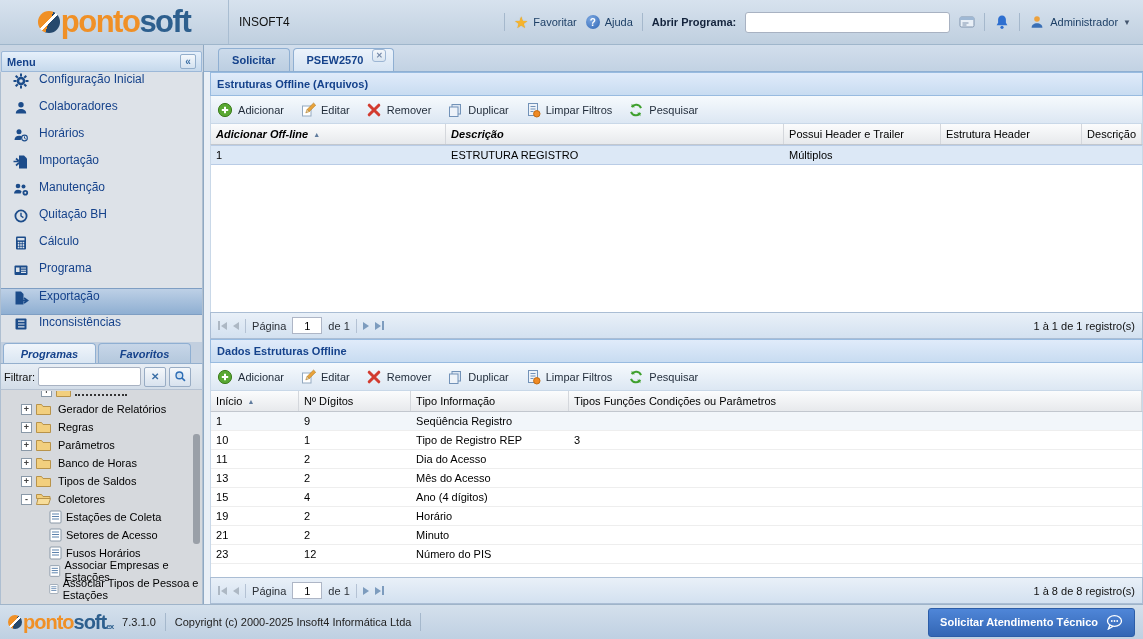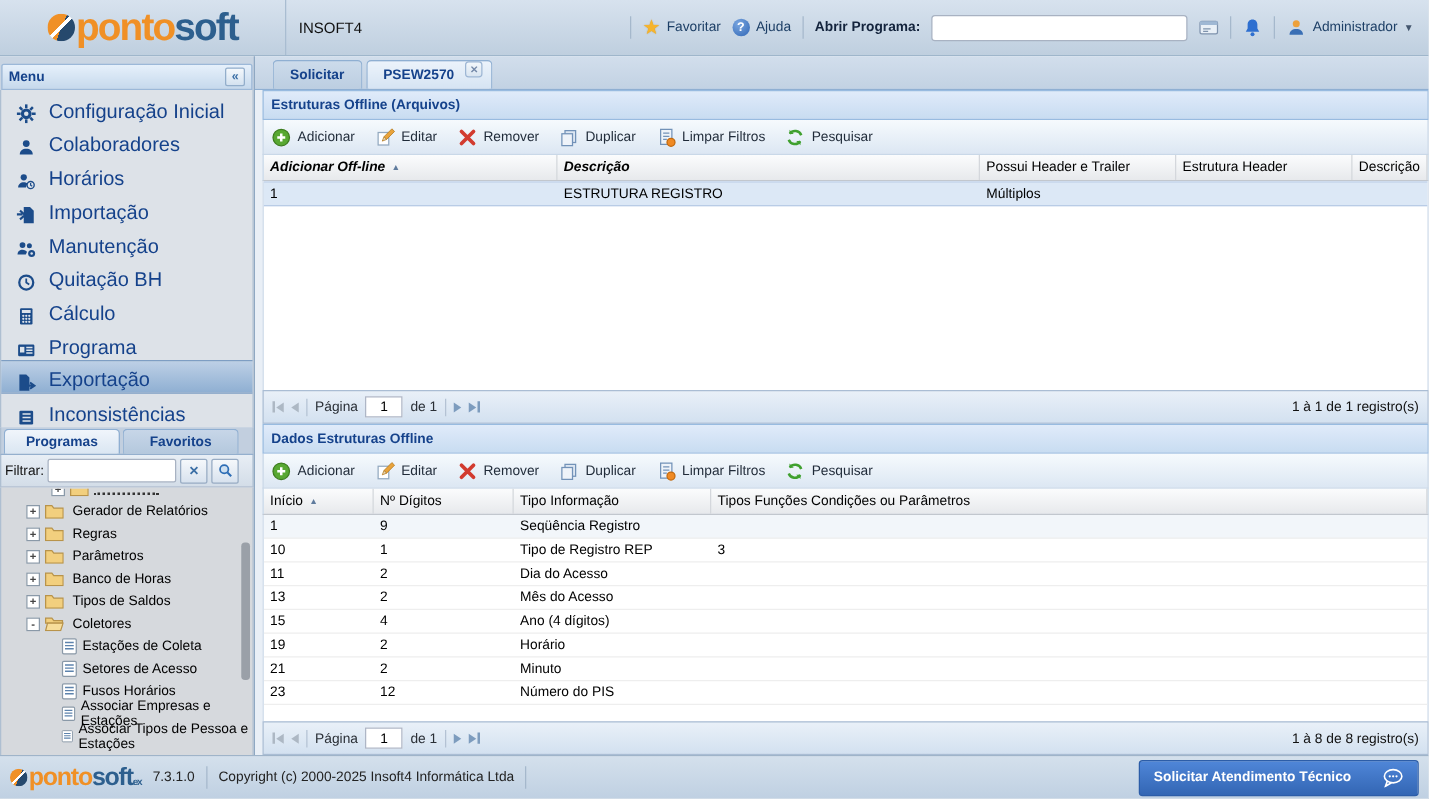--- a/index.html
+++ b/index.html
@@ -36,31 +36,31 @@
   
   .sidebar { width:230px; background:#c9d5e3; border-right:1px solid #8fa8c2; display:flex;
              flex-direction:column; padding-top:6px; position:relative; }
   .menu-head { height:21px; margin:0 1px; border:1px solid #9cb8d8; border-radius:2px 2px 0 0;
                background:linear-gradient(#e6f0fb,#c6d9ec); display:flex; align-items:center;
                padding:0 5px; color:#15428b; font-weight:bold; }
   .collapse-btn { margin-left:auto; width:16px; height:15px; border:1px solid #93aecb; border-radius:2px;
                   background:linear-gradient(#f4f8fc,#d4e2f0); color:#3a6ea5; font-weight:bold;
                   font-size:10px; display:flex; align-items:center; justify-content:center; }
   .menu-items { background:#dde2e8; border-left:1px solid #aebfd1; border-right:1px solid #aebfd1; }
-  .menu-item { height:27px; display:flex; align-items:flex-end; gap:10px; padding-left:11px;
-               color:#15428b; font-size:16px; }
+  .menu-item { height:27px; display:flex; align-items:flex-start; gap:10px; padding-left:11px;
+               color:#15428b; font-size:12px; }
   .menu-item.selected { background:linear-gradient(#bdd0e6,#8fafd2); border-top:1px solid #7e9ec3;
                border-bottom:1px solid #7e9ec3; height:27px; }
   .mi-icon { width:17px; height:17px; display:flex; align-items:center; justify-content:center; }
 
   .side-tabs { height:22px; background:#c2cfdf; display:flex; align-items:flex-end; gap:2px;
                padding:2px 0 0 2px; border-bottom:1px solid #94afcd; border-left:1px solid #aebfd1; border-right:1px solid #aebfd1;}
   .side-tab { width:93px; height:20px; border:1px solid #8fafd2; border-bottom:none; border-radius:4px 4px 0 0;
               display:flex; align-items:center; justify-content:center; font-weight:bold; color:#15428b;
-              background:linear-gradient(#c7d6e8,#b4c8dd); }
+              background:linear-gradient(#c7d6e8,#b4c8dd);font-style:italic; }
   .side-tab.active { background:linear-gradient(#f0f5fb,#dae6f2); }
 
   .filter-bar { height:26px; background:linear-gradient(#e8eef5,#d3dde8); display:flex; align-items:center;
                 padding:0 3px; gap:3px; border-bottom:1px solid #b6c2d2; border-left:1px solid #aebfd1; border-right:1px solid #aebfd1;}
   .filter-label { color:#111; }
   .filter-input { width:103px; height:19px; border:1px solid #a8b2c2; background:#fff; border-radius:2px;
                   font-family:inherit; font-size:11px; padding:0 3px;}
   .small-btn { width:22px; height:20px; border:1px solid #98acc१c4; border:1px solid #98acc4; border-radius:2px;
                background:linear-gradient(#f5f8fb,#d8e2ee); display:flex; align-items:center; justify-content:center;
                color:#3a6ea5; font-weight:bold; font-size:10px; }
@@ -135,21 +135,21 @@
   .flogo .ball { width:14px; height:14px; border-radius:50%; align-self:center; margin-right:1px;
      background: linear-gradient(135deg, rgba(255,255,255,0) 44%, #fff 44%, #fff 54%, rgba(255,255,255,0) 54%),
                  conic-gradient(from 200deg, #f09026 0 185deg, #26496d 185deg 360deg); }
   .flogo .p1 { color:#f09026; font-size:20px; }
   .flogo .p2 { color:#2d5f8e; font-size:20px; }
   .flogo .sub { color:#2d5f8e; font-size:8px; }
   .version { color:#222; }
   .copyright { color:#222; }
   .support-btn { margin-left:auto; height:29px; padding:0 11px; border:1px solid #2c5da8; border-radius:3px;
                  background:linear-gradient(#4f86d8,#3366b4); color:#fff; font-weight:bold;
-                 display:flex; align-items:center; gap:24px; }
+                 display:flex; align-items:center; gap:7px; }
 </style>
 </head>
 <body>
 
 <div class="root">
 
   <div class="banner">
     <div class="logo-box">
       <div class="logo">
         <span class="ball"></span>

